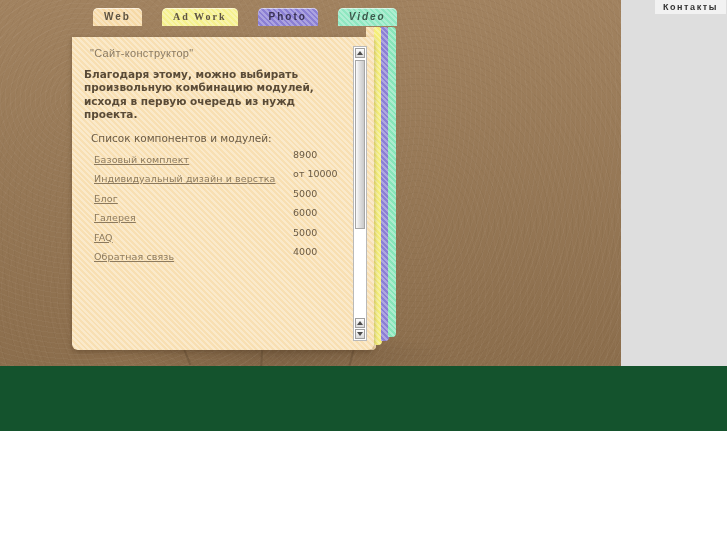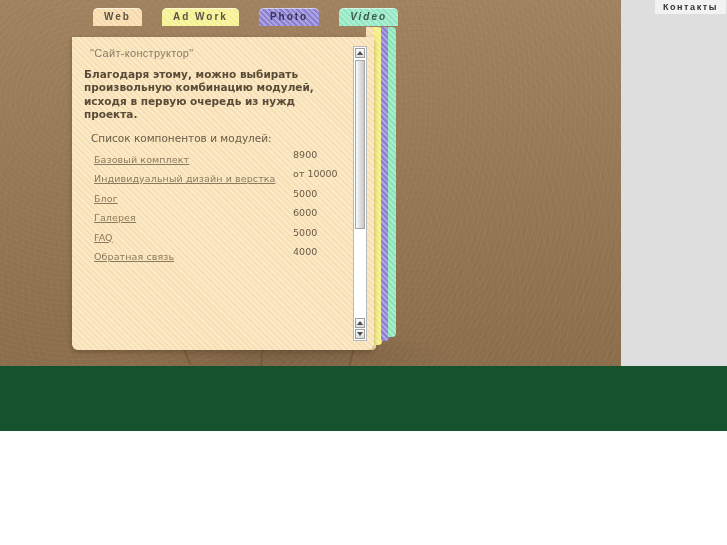--- a/index.html
+++ b/index.html
@@ -184,21 +184,21 @@
     <div class="strip s2" style="background: rgb(139, 127, 212);">
         <div class="hatch"></div>
       </div>
     <div class="strip s3" style="background: rgb(134, 229, 185);">
         <div class="hatch"></div>
       </div>
   </div>
 
   <div class="tabs">
     <div class="tab web" style="background: rgb(246, 217, 166);"><div class="thatch"></div><span>Web</span></div>
-    <div class="tab adwork" style="background: rgb(245, 240, 140);"><div class="thatch"></div><span>Ad Work</span></div>
+    <div class="tab adwork" style="background: rgb(245, 240, 140); font-family: Liberation Serif, serif;"><div class="thatch"></div><span>Ad Work</span></div>
     <div class="tab photo" style="background: rgb(139, 127, 212);"><div class="thatch"></div><span>Photo</span></div>
     <div class="tab video" style="background: rgb(143, 231, 193);"><div class="thatch"></div><span>Video</span></div>
   </div>
 
   <div class="card">
     <div class="cardhatch"></div>
     <div class="card-inner">
 
       <div class="card-title">"Сайт-конструктор"</div>
 

